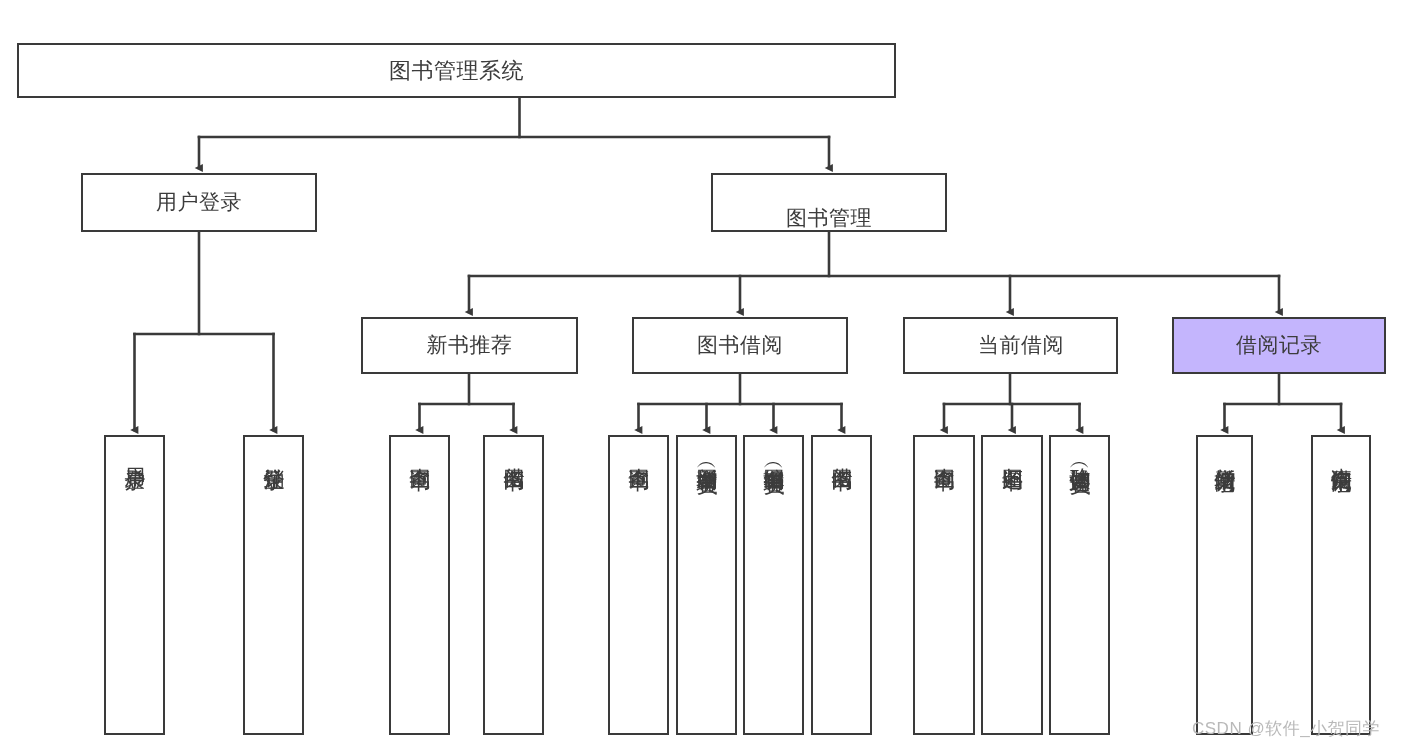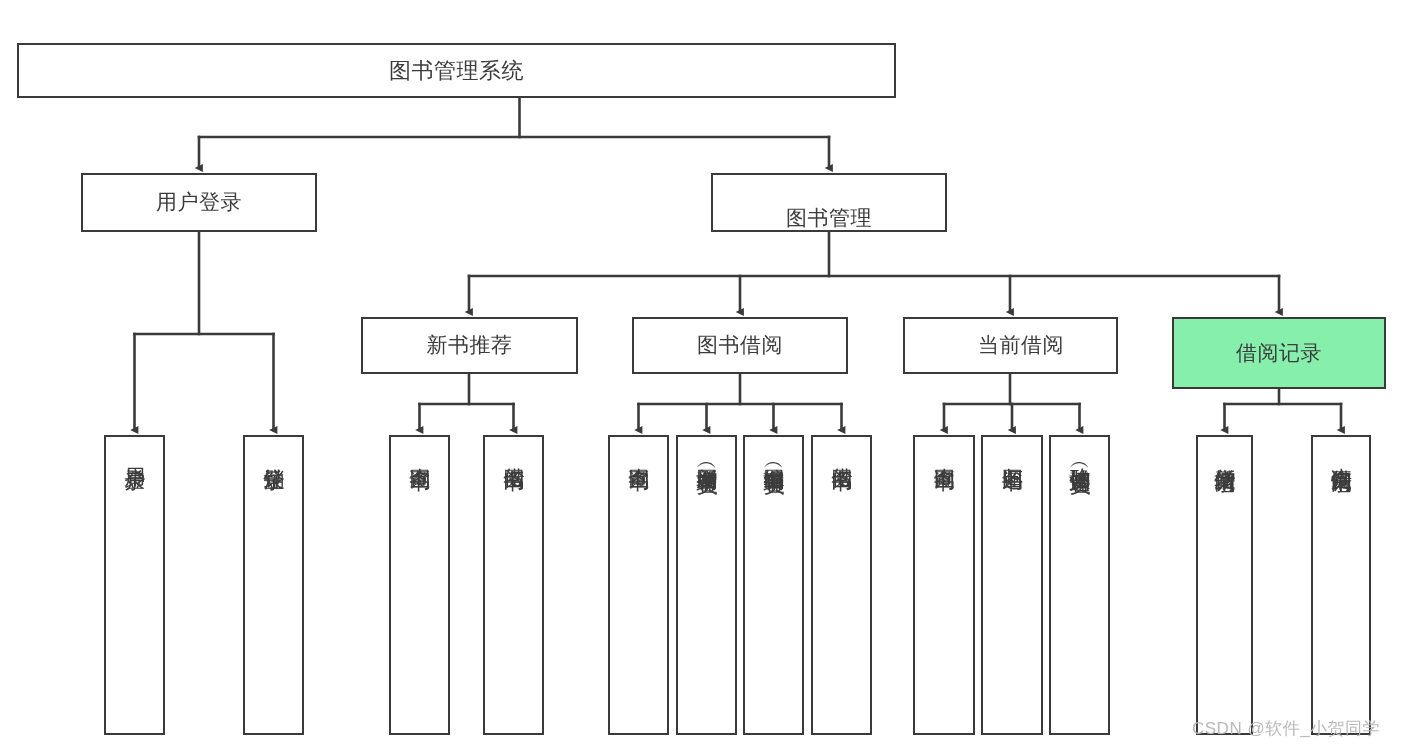--- a/index.html
+++ b/index.html
@@ -136,21 +136,21 @@
 
   <div class="node lvl3" style="left: 361px; top: 317px; width: 217px; height: 57px; border-color: rgb(58, 58, 58); background: rgb(255, 255, 255);">
     <span class="node-label" style="color: rgb(60, 60, 60);">新书推荐</span>
   </div>
   <div class="node lvl3" style="left: 632px; top: 317px; width: 216px; height: 57px; border-color: rgb(58, 58, 58); background: rgb(255, 255, 255);">
     <span class="node-label" style="color: rgb(60, 60, 60);">图书借阅</span>
   </div>
   <div class="node lvl3" style="left: 903px; top: 317px; width: 215px; height: 57px; border-color: rgb(58, 58, 58); background: rgb(255, 255, 255); padding-left: 21px;">
     <span class="node-label" style="color: rgb(60, 60, 60);">当前借阅</span>
   </div>
-  <div class="node lvl3" style="left: 1172px; top: 317px; width: 214px; height: 72px; border-color: rgb(58, 58, 58); background: #86efac; align-items: center;">
+  <div class="node lvl3" style="left: 1172px; top: 317px; width: 214px; height: 57px; border-color: rgb(58, 58, 58); background: #c4b5fd; align-items: center;">
     <span class="node-label" style="color: rgb(60, 60, 60);">借阅记录</span>
   </div>
 
   <div class="node leaf" style="left: 104px; top: 435px; width: 61px; height: 300px; border-color: rgb(58, 58, 58); background: rgb(255, 255, 255);">
     <span class="node-label" style="color: rgb(60, 60, 60);">用户登录</span>
   </div>
   <div class="node leaf" style="left: 243px; top: 435px; width: 61px; height: 300px; border-color: rgb(58, 58, 58); background: rgb(255, 255, 255);">
     <span class="node-label" style="color: rgb(60, 60, 60);">注销登录</span>
   </div>
   <div class="node leaf" style="left: 389px; top: 435px; width: 61px; height: 300px; border-color: rgb(58, 58, 58); background: rgb(255, 255, 255);">

